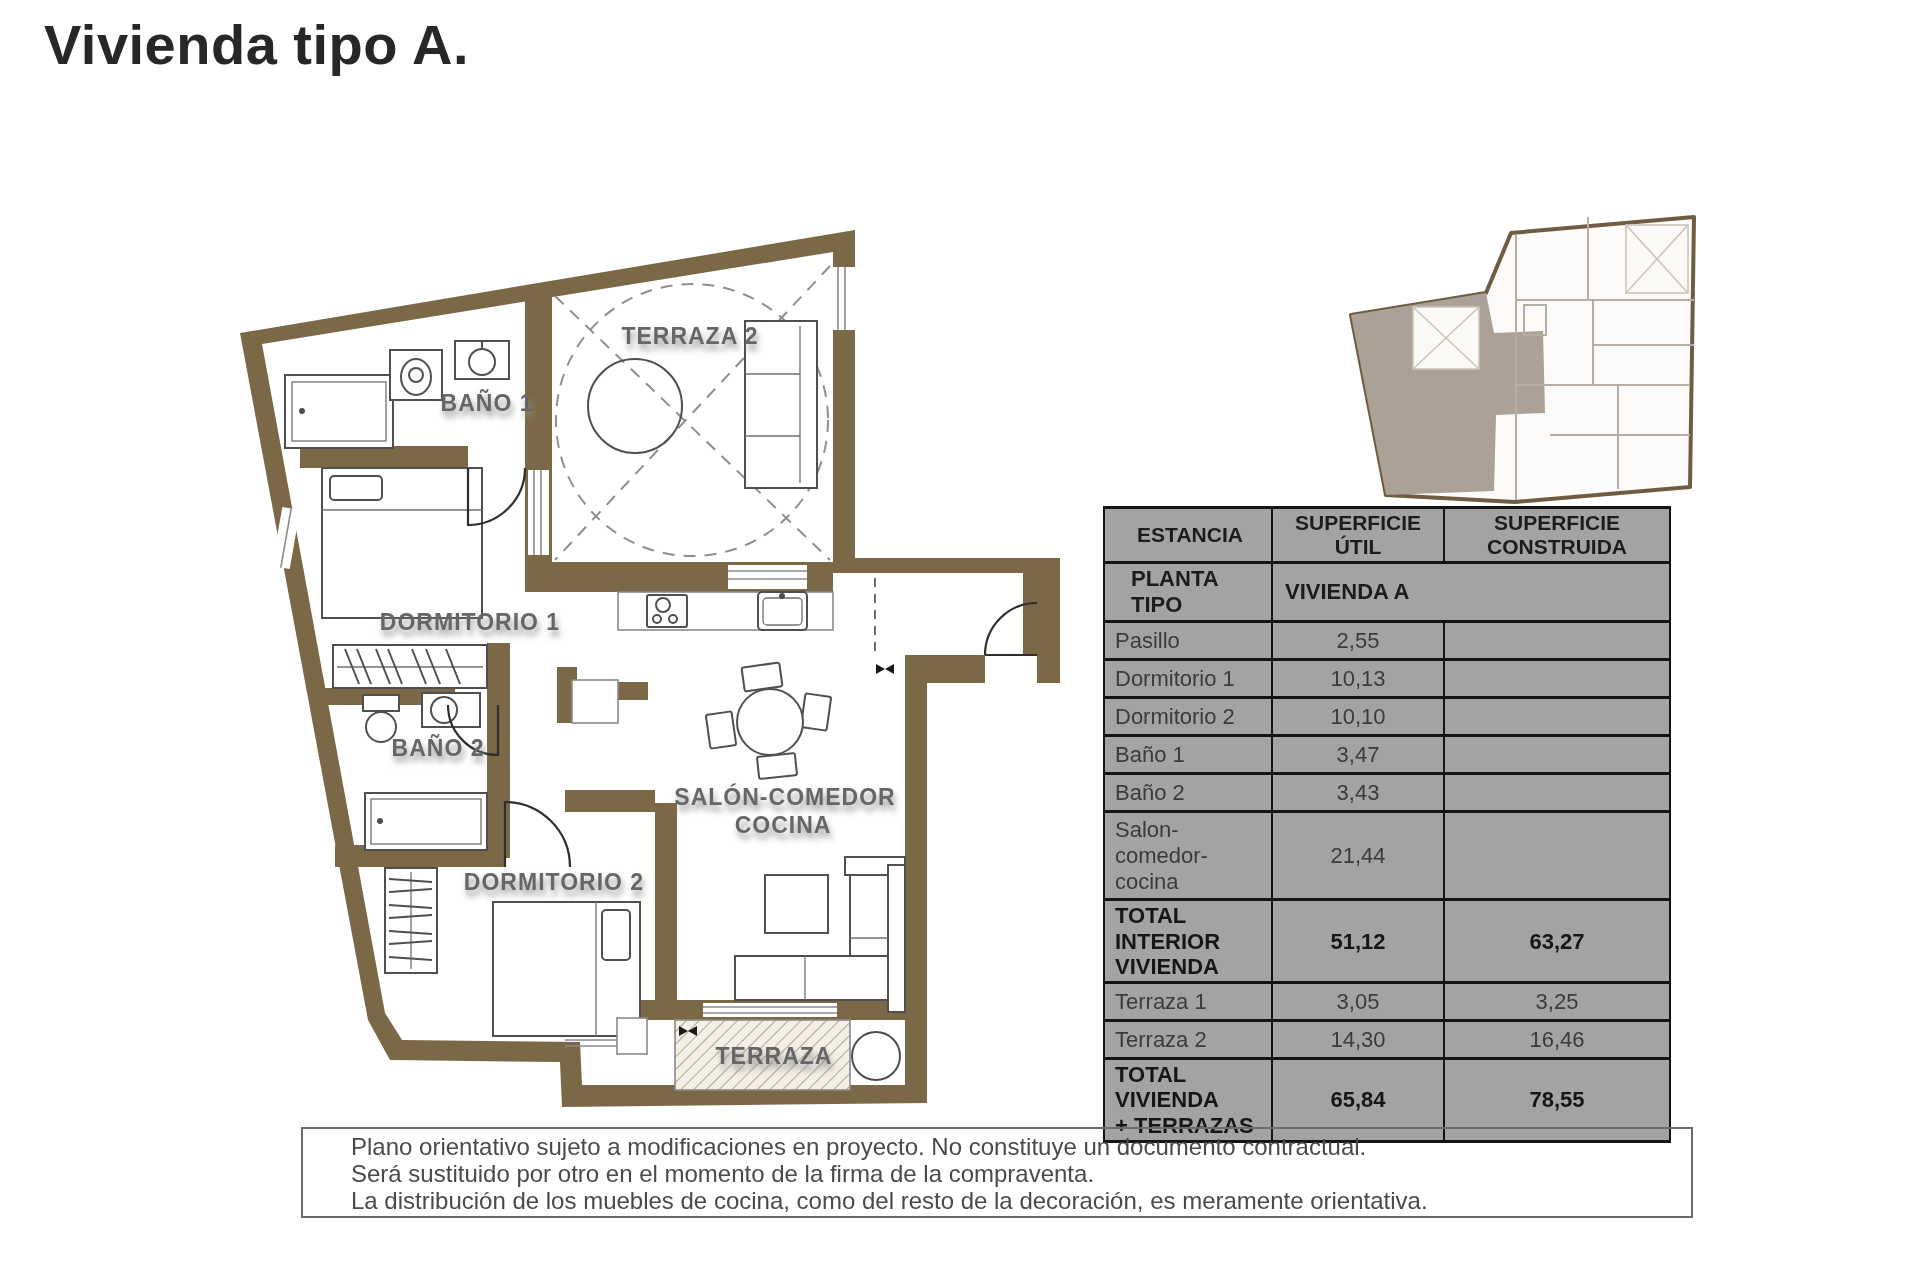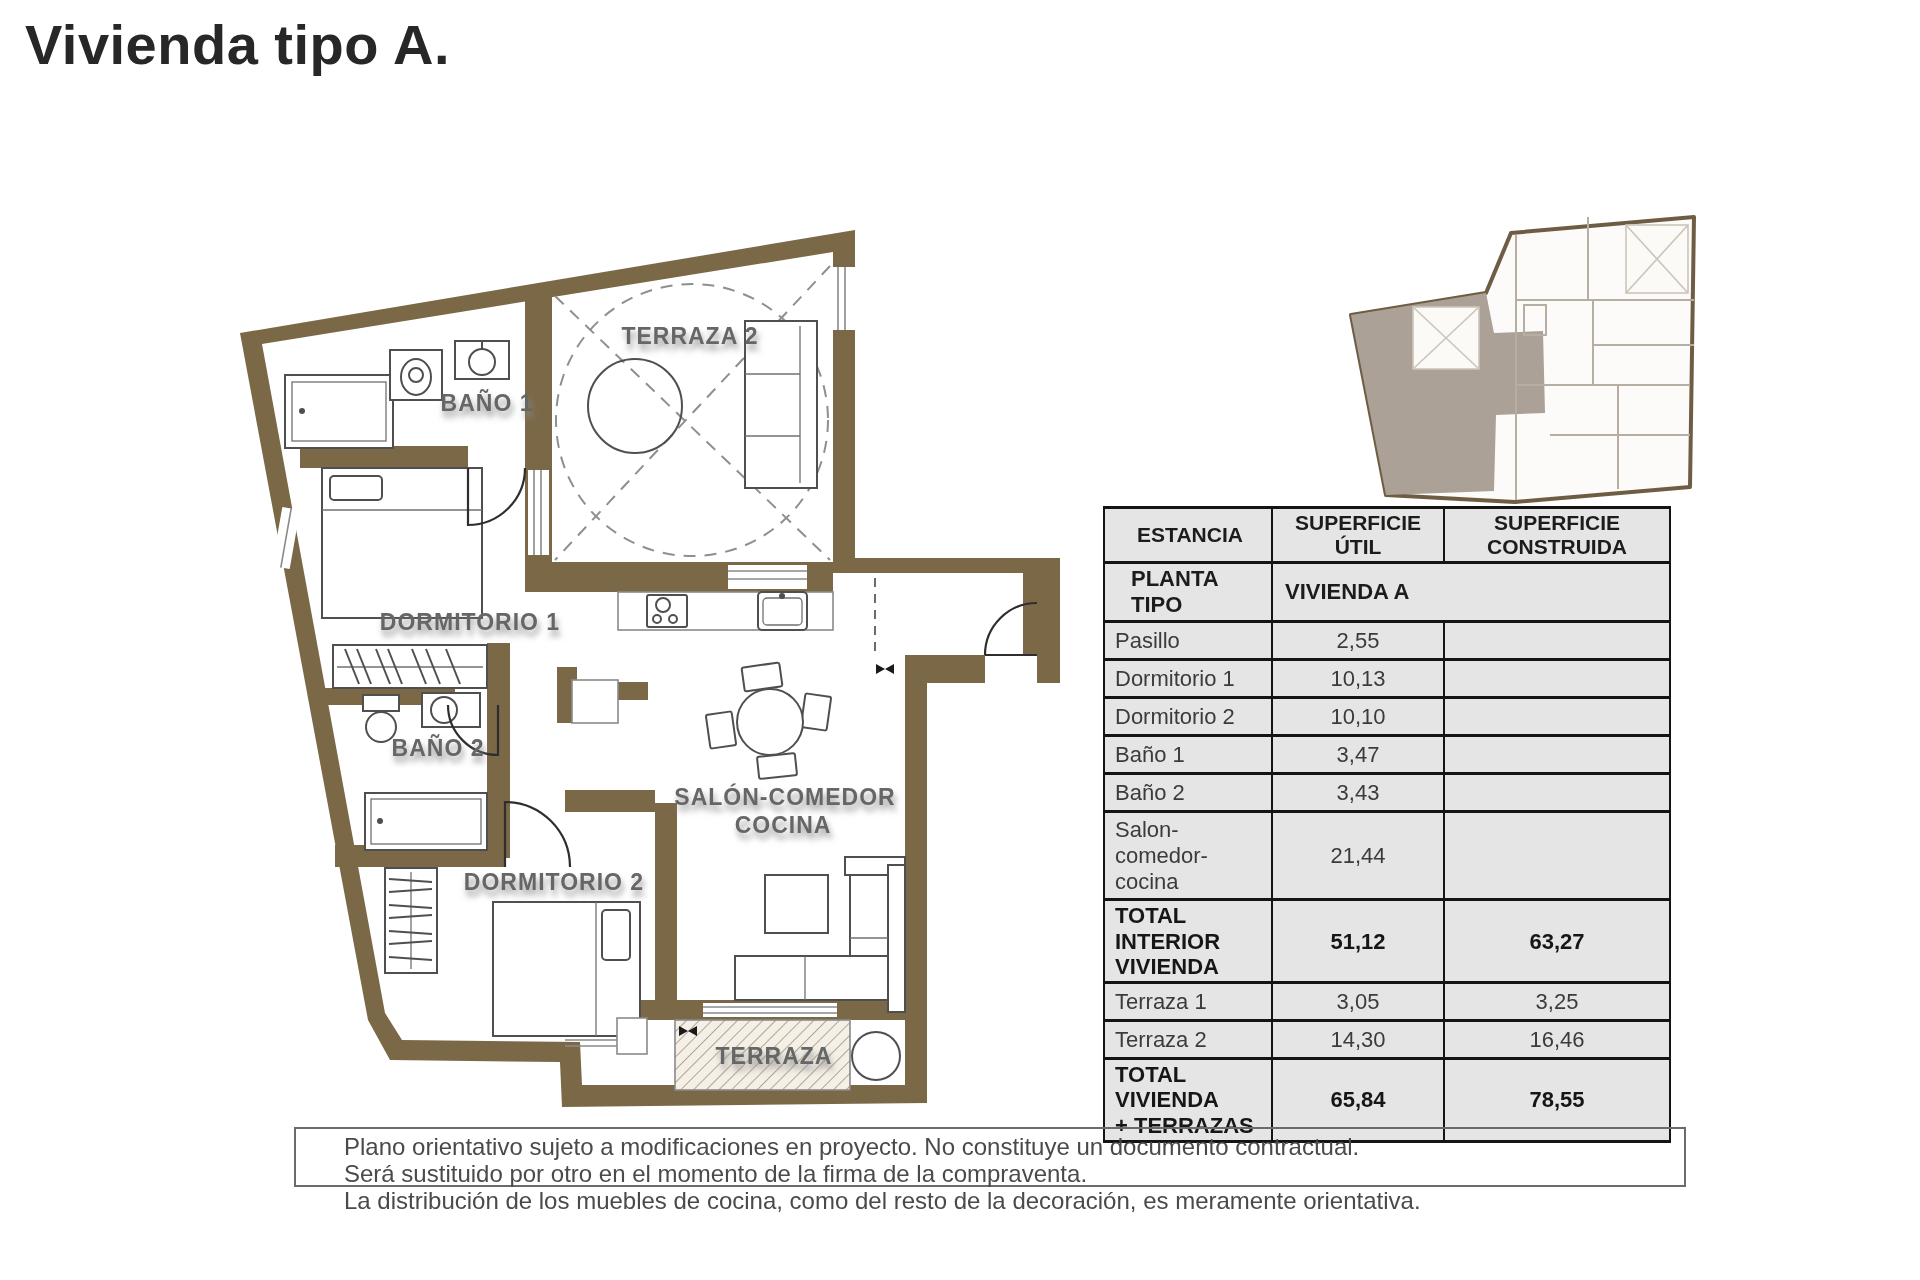--- a/index.html
+++ b/index.html
@@ -1,21 +1,21 @@
 <!DOCTYPE html>
 <html><head>
 <meta charset="utf-8">
 <style>
   * { margin:0; padding:0; box-sizing:border-box; }
   html,body { width:1920px; height:1280px; background:#ffffff; overflow:hidden;
               font-family:"Liberation Sans", sans-serif; }
   .abs { position:absolute; }
 
   
-  #page-title { left:25px; top:12px; font-size:56px; font-weight:700; color:#272727; letter-spacing:0.5px; }
+  #page-title { left:44px; top:12px; font-size:56px; font-weight:700; color:#272727; letter-spacing:0.5px; }
 
   
   #plan { left:230px; top:178px; }
   .wall { fill:#7b6847; }
   .roomfill { fill:#ffffff; }
   .furn { stroke:#4f4f4f; stroke-width:2; fill:#ffffff; }
   .furn-n { stroke:#4f4f4f; stroke-width:2; fill:none; }
   .thin { stroke:#707070; stroke-width:1.3; fill:none; }
   .dash { stroke:#8f8f8f; stroke-width:2; fill:none; stroke-dasharray:12 9; }
   .door { stroke:#2e2e2e; stroke-width:2.2; fill:none; }
@@ -24,37 +24,37 @@
                 text-anchor:middle; font-family:"Liberation Sans", sans-serif; }
 
   
   #inset { left:1338px; top:205px; }
   .ins-wall { stroke:#6f5d43; stroke-width:4; fill:#fcfbf9; stroke-linejoin:round; }
   .ins-part { stroke:#b6aea2; stroke-width:2; fill:none; }
   .ins-x { stroke:#ccc5b9; stroke-width:1.6; fill:#fbfaf7; }
 
   
   #area-table { left:1103px; top:506px; border-collapse:collapse; table-layout:fixed;
-                background:#e5e5e5; }
+                background:#a3a3a3; }
   #area-table td { border:2px solid #141414; border-top-width:3px; border-bottom-width:3px;
                    font-size:22px; color:#3b3b3b; padding:2px 6px; vertical-align:middle; }
   #area-table .c0 { width:168px; text-align:left; padding-left:10px; }
   #area-table .c1 { width:172px; text-align:center; }
   #area-table .c2 { width:226px; text-align:center; }
   #area-table .hdr td { font-weight:700; color:#1c1c1c; text-align:center; font-size:21px;
                         height:54px; line-height:1.15; }
   #area-table .planta td { font-weight:700; color:#1c1c1c; height:38px; text-align:left;padding-left:26px; }
   #area-table tr.r { height:38px; }
   #area-table tr.tall { height:88px; }
   #area-table tr.row-total { height:58px; }
   #area-table tr.row-total td { font-weight:700; color:#161616; line-height:1.15; }
   .pre { white-space:pre-line; }
 
   
-  #disclaimer { left:294px; top:1127px; width:1392px; height:60px; border:2px solid #6b6b6b;
+  #disclaimer { left:301px; top:1127px; width:1392px; height:91px; border:2px solid #6b6b6b;
                 padding:4px 8px 0 48px; }
   #disclaimer div { font-size:24px; color:#4a4a4a; line-height:27px; }
 </style>
 </head>
 <body>
 
 <div class="abs" id="page-title">Vivienda tipo A.</div>
 
 <svg class="abs" id="plan" width="860" height="950" viewBox="0 0 860 950">
   <defs>

